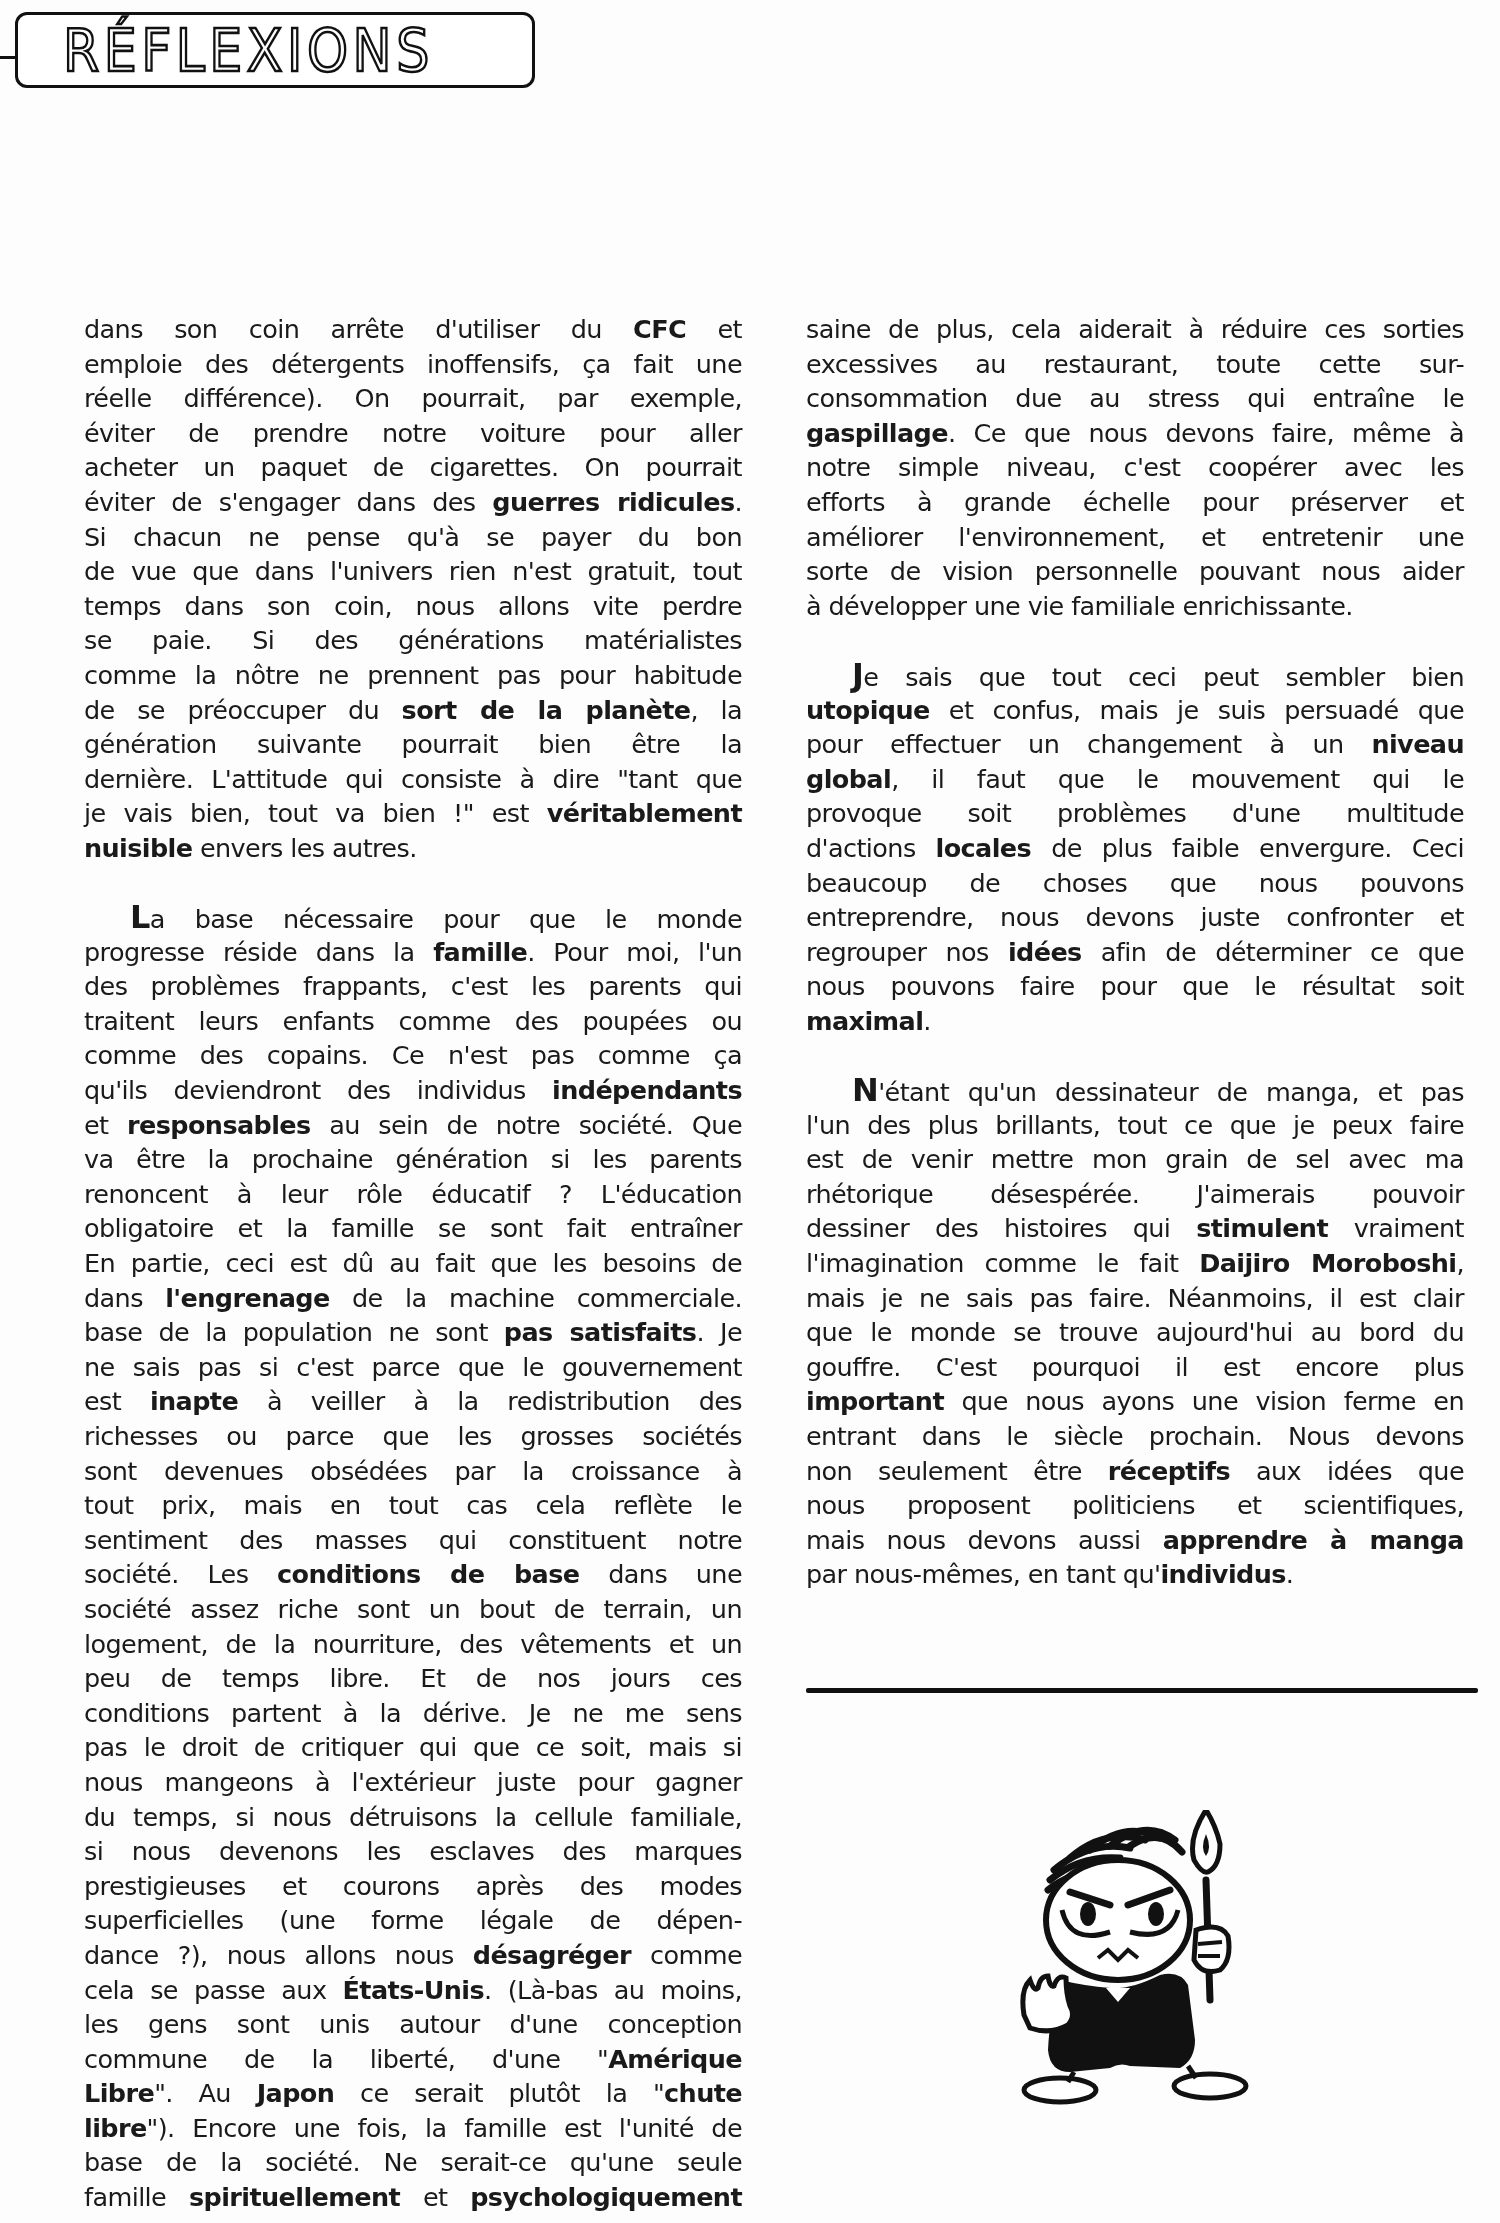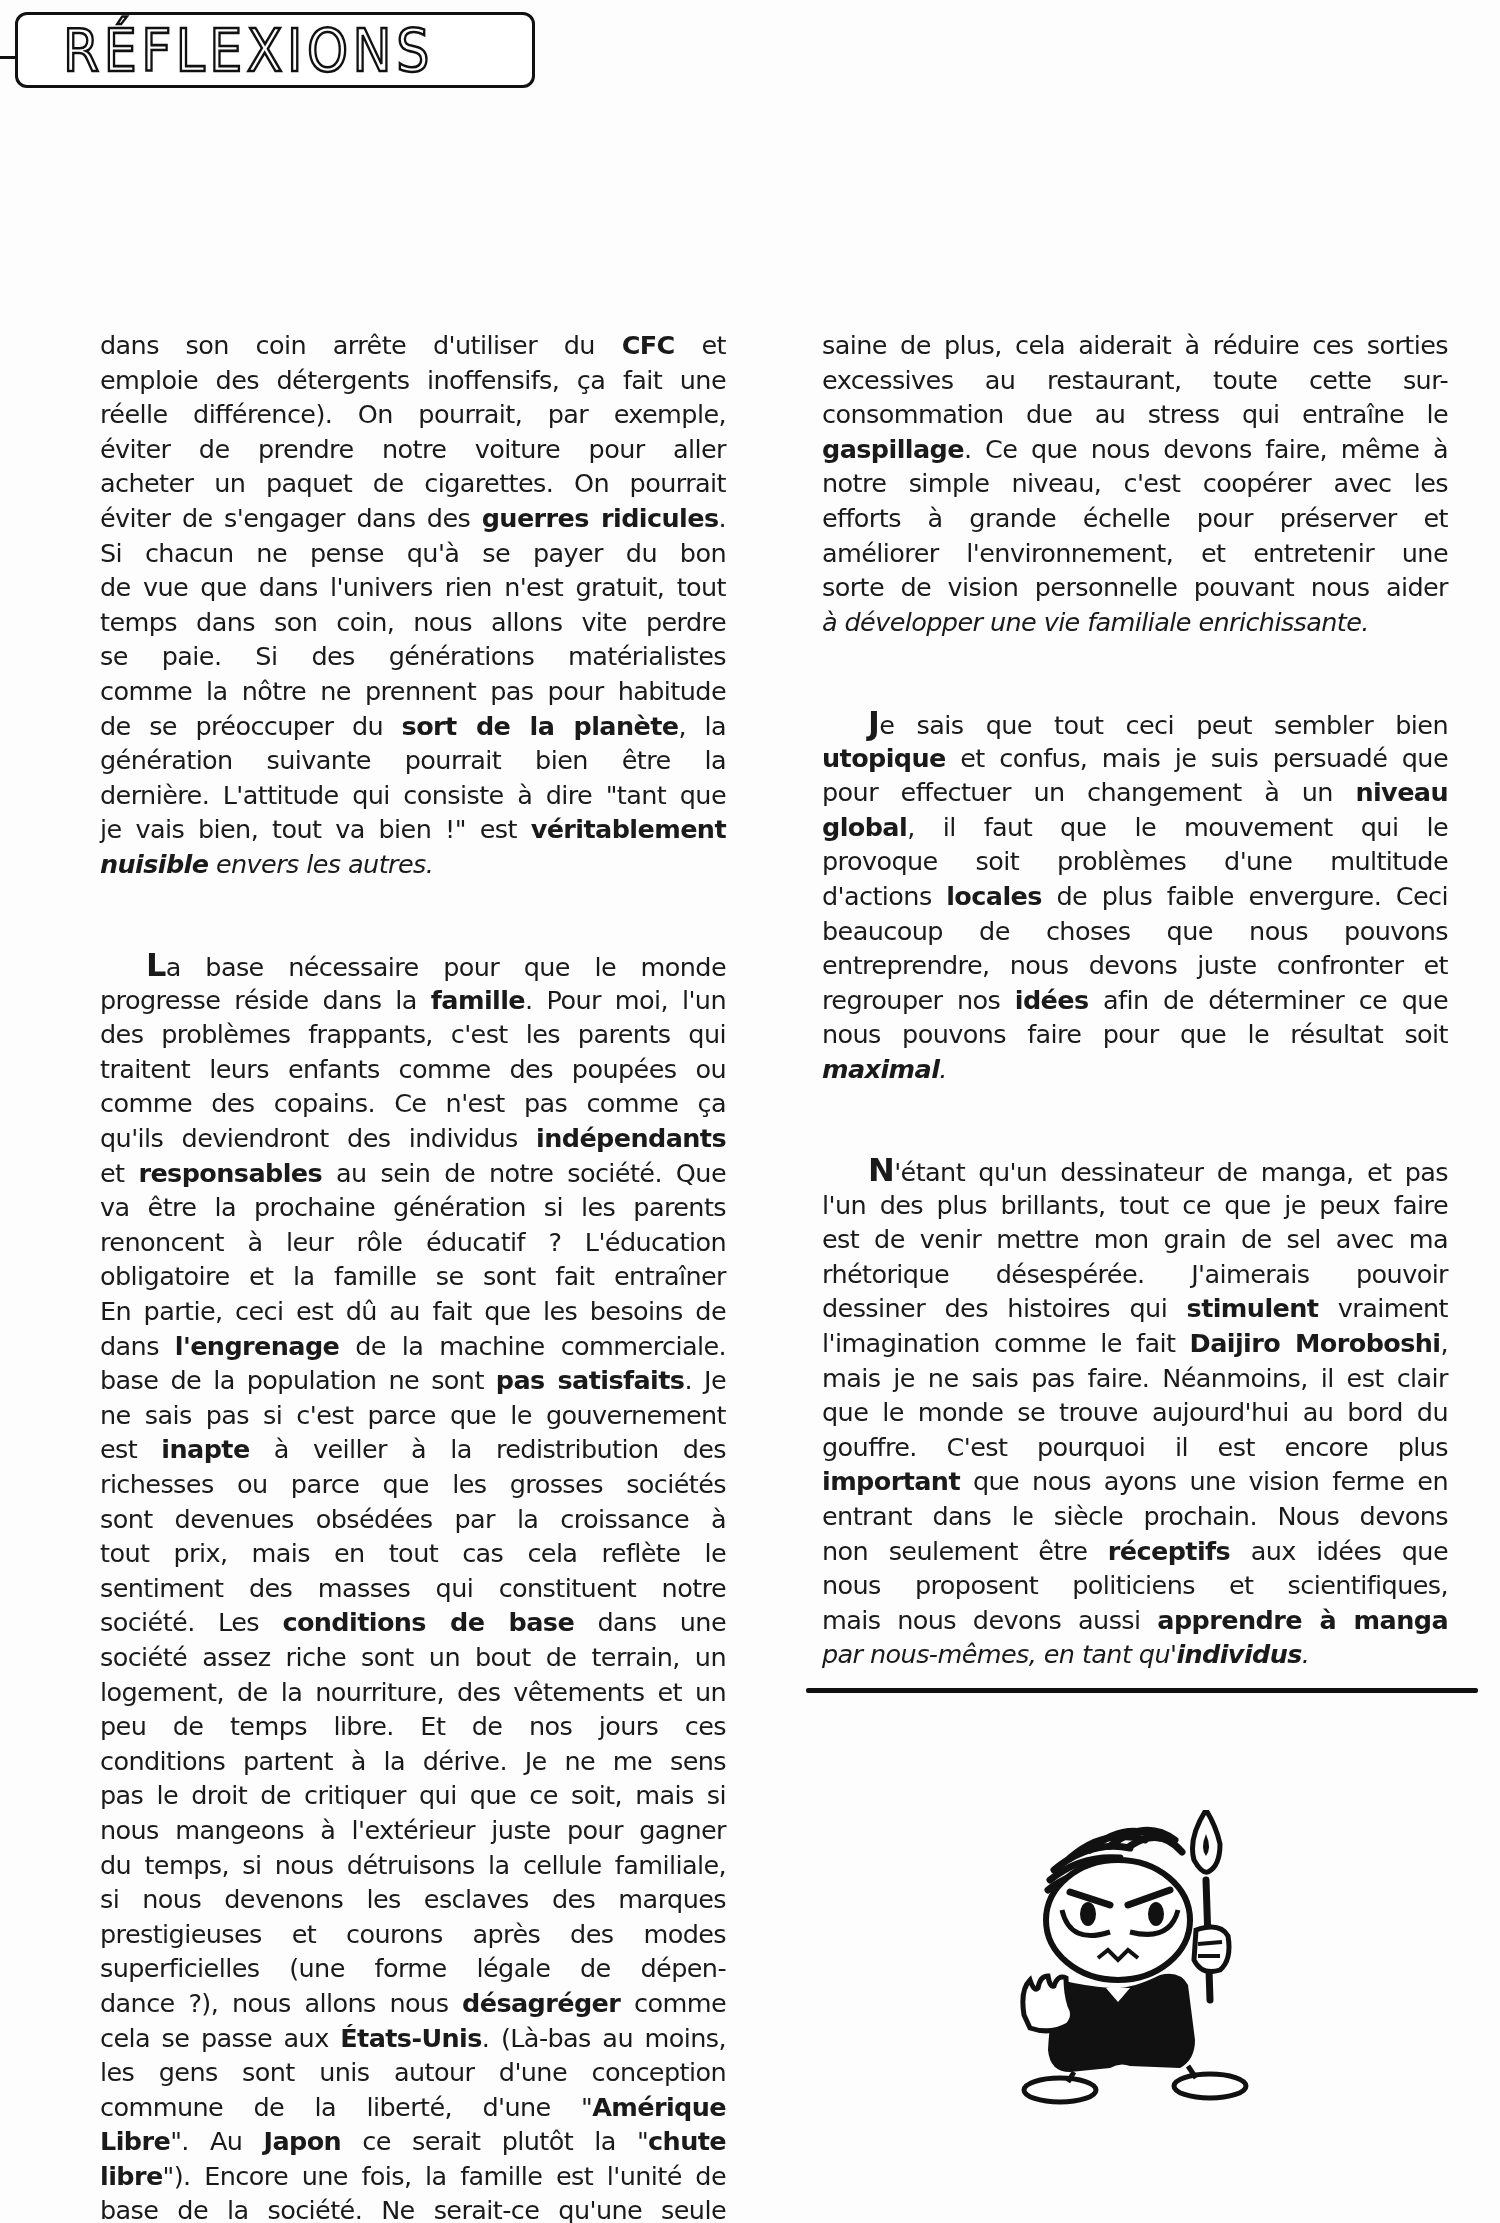--- a/index.html
+++ b/index.html
@@ -19,29 +19,29 @@
   .header-title {
     position: absolute; left: 63px; top: 16px; height: 70px; line-height: 70px;
     font-family: "DejaVu Sans", sans-serif; font-size: 58px; font-weight: normal;
     letter-spacing: 5px; color: #fff;
     -webkit-text-stroke: 2.6px #111;
     transform: scaleX(0.9); transform-origin: left center;
   }
   .column { position: absolute; top: 312px; }
   .col-left { left: 84px; width: 658px; }
   .col-right { left: 806px; width: 658px; }
-  .para { margin: 16px; }
+  .para { margin: 0; }
   .line {
     display: block; height: 34.6px; line-height: 34.6px;
     font-size: 25.5px; white-space: nowrap;
     text-align: justify; text-align-last: justify;
     letter-spacing: -0.6px; word-spacing: 0px;
     transform-origin: left center;
   }
-  .line.last { text-align: center; text-align-last: left; font-style: italic; }
+  .line.last { text-align: center; text-align-last: left; }
   .seg { }
   .seg.b { font-weight: bold; }
   .dropcap { font-weight: bold; font-size: 32px; }
   .para.indent .line.first { padding-left: 46px; box-sizing: border-box; }
   .gap { height: 34.6px; }
   .divider {
     position: absolute; left: 806px; top: 1688px; width: 672px; height: 5px;
     background: #111; border-radius: 2px;
   }
   .illustration { position: absolute; left: 1010px; top: 1810px; width: 280px; height: 300px; }

